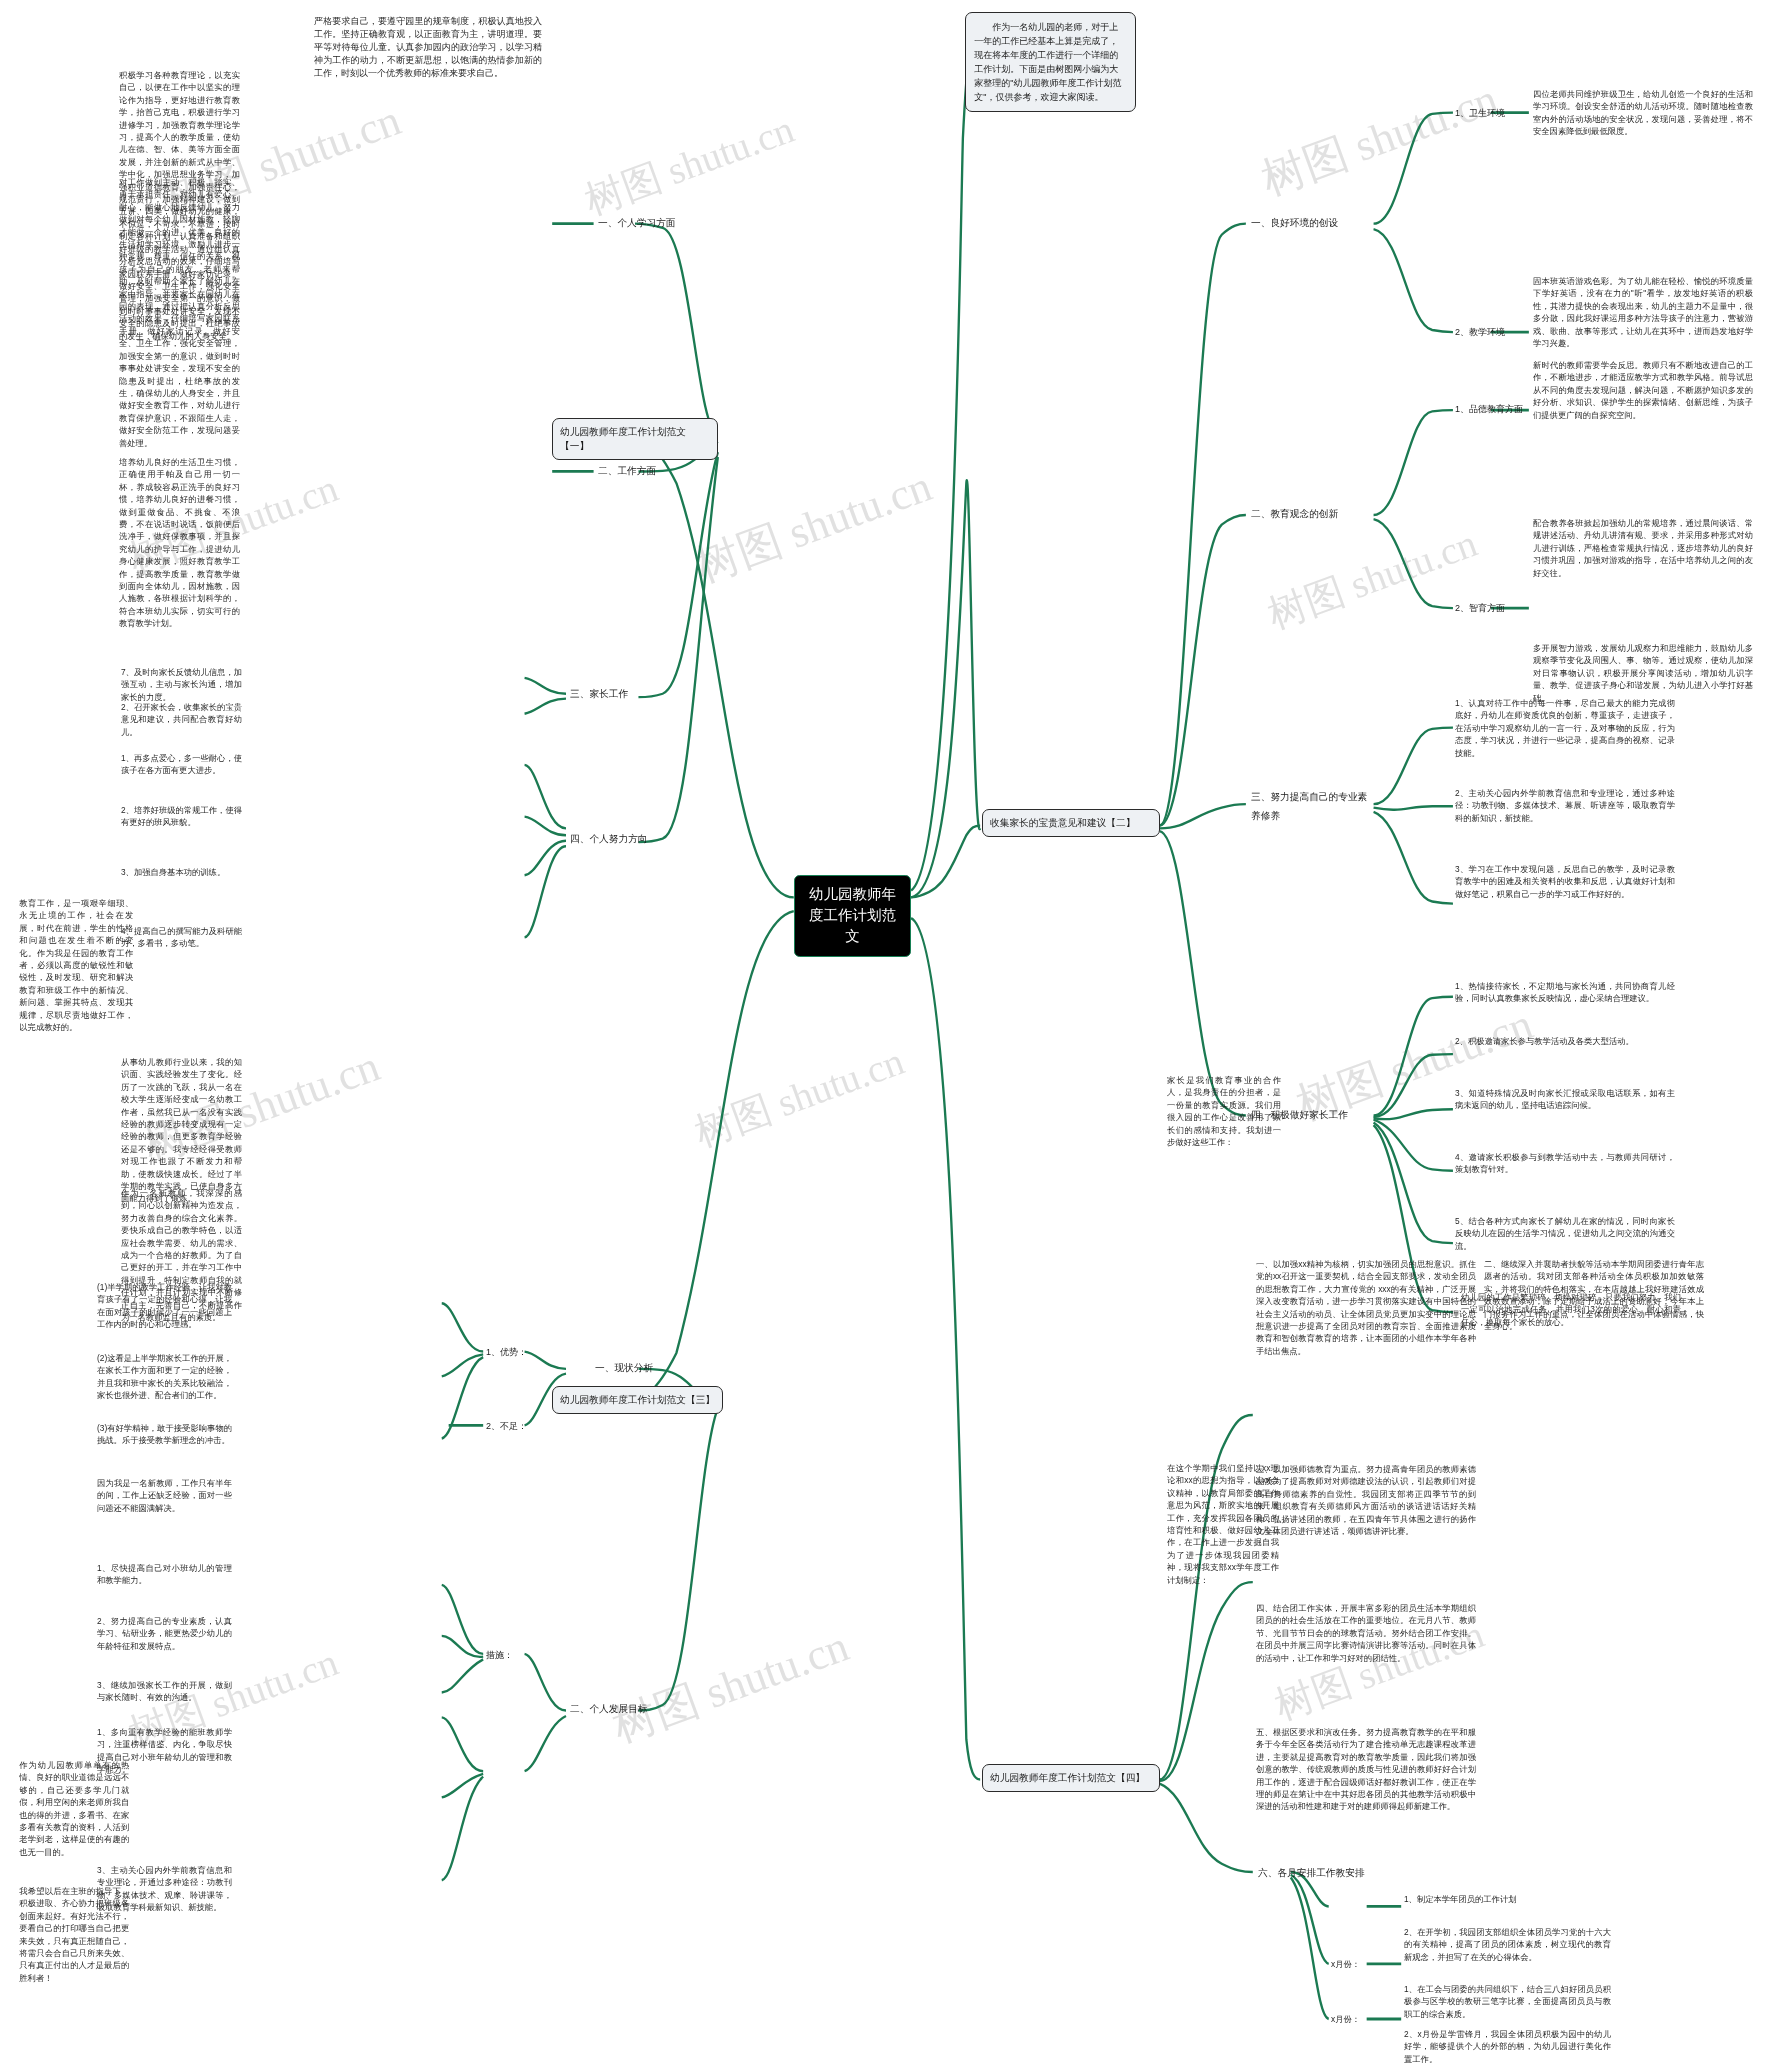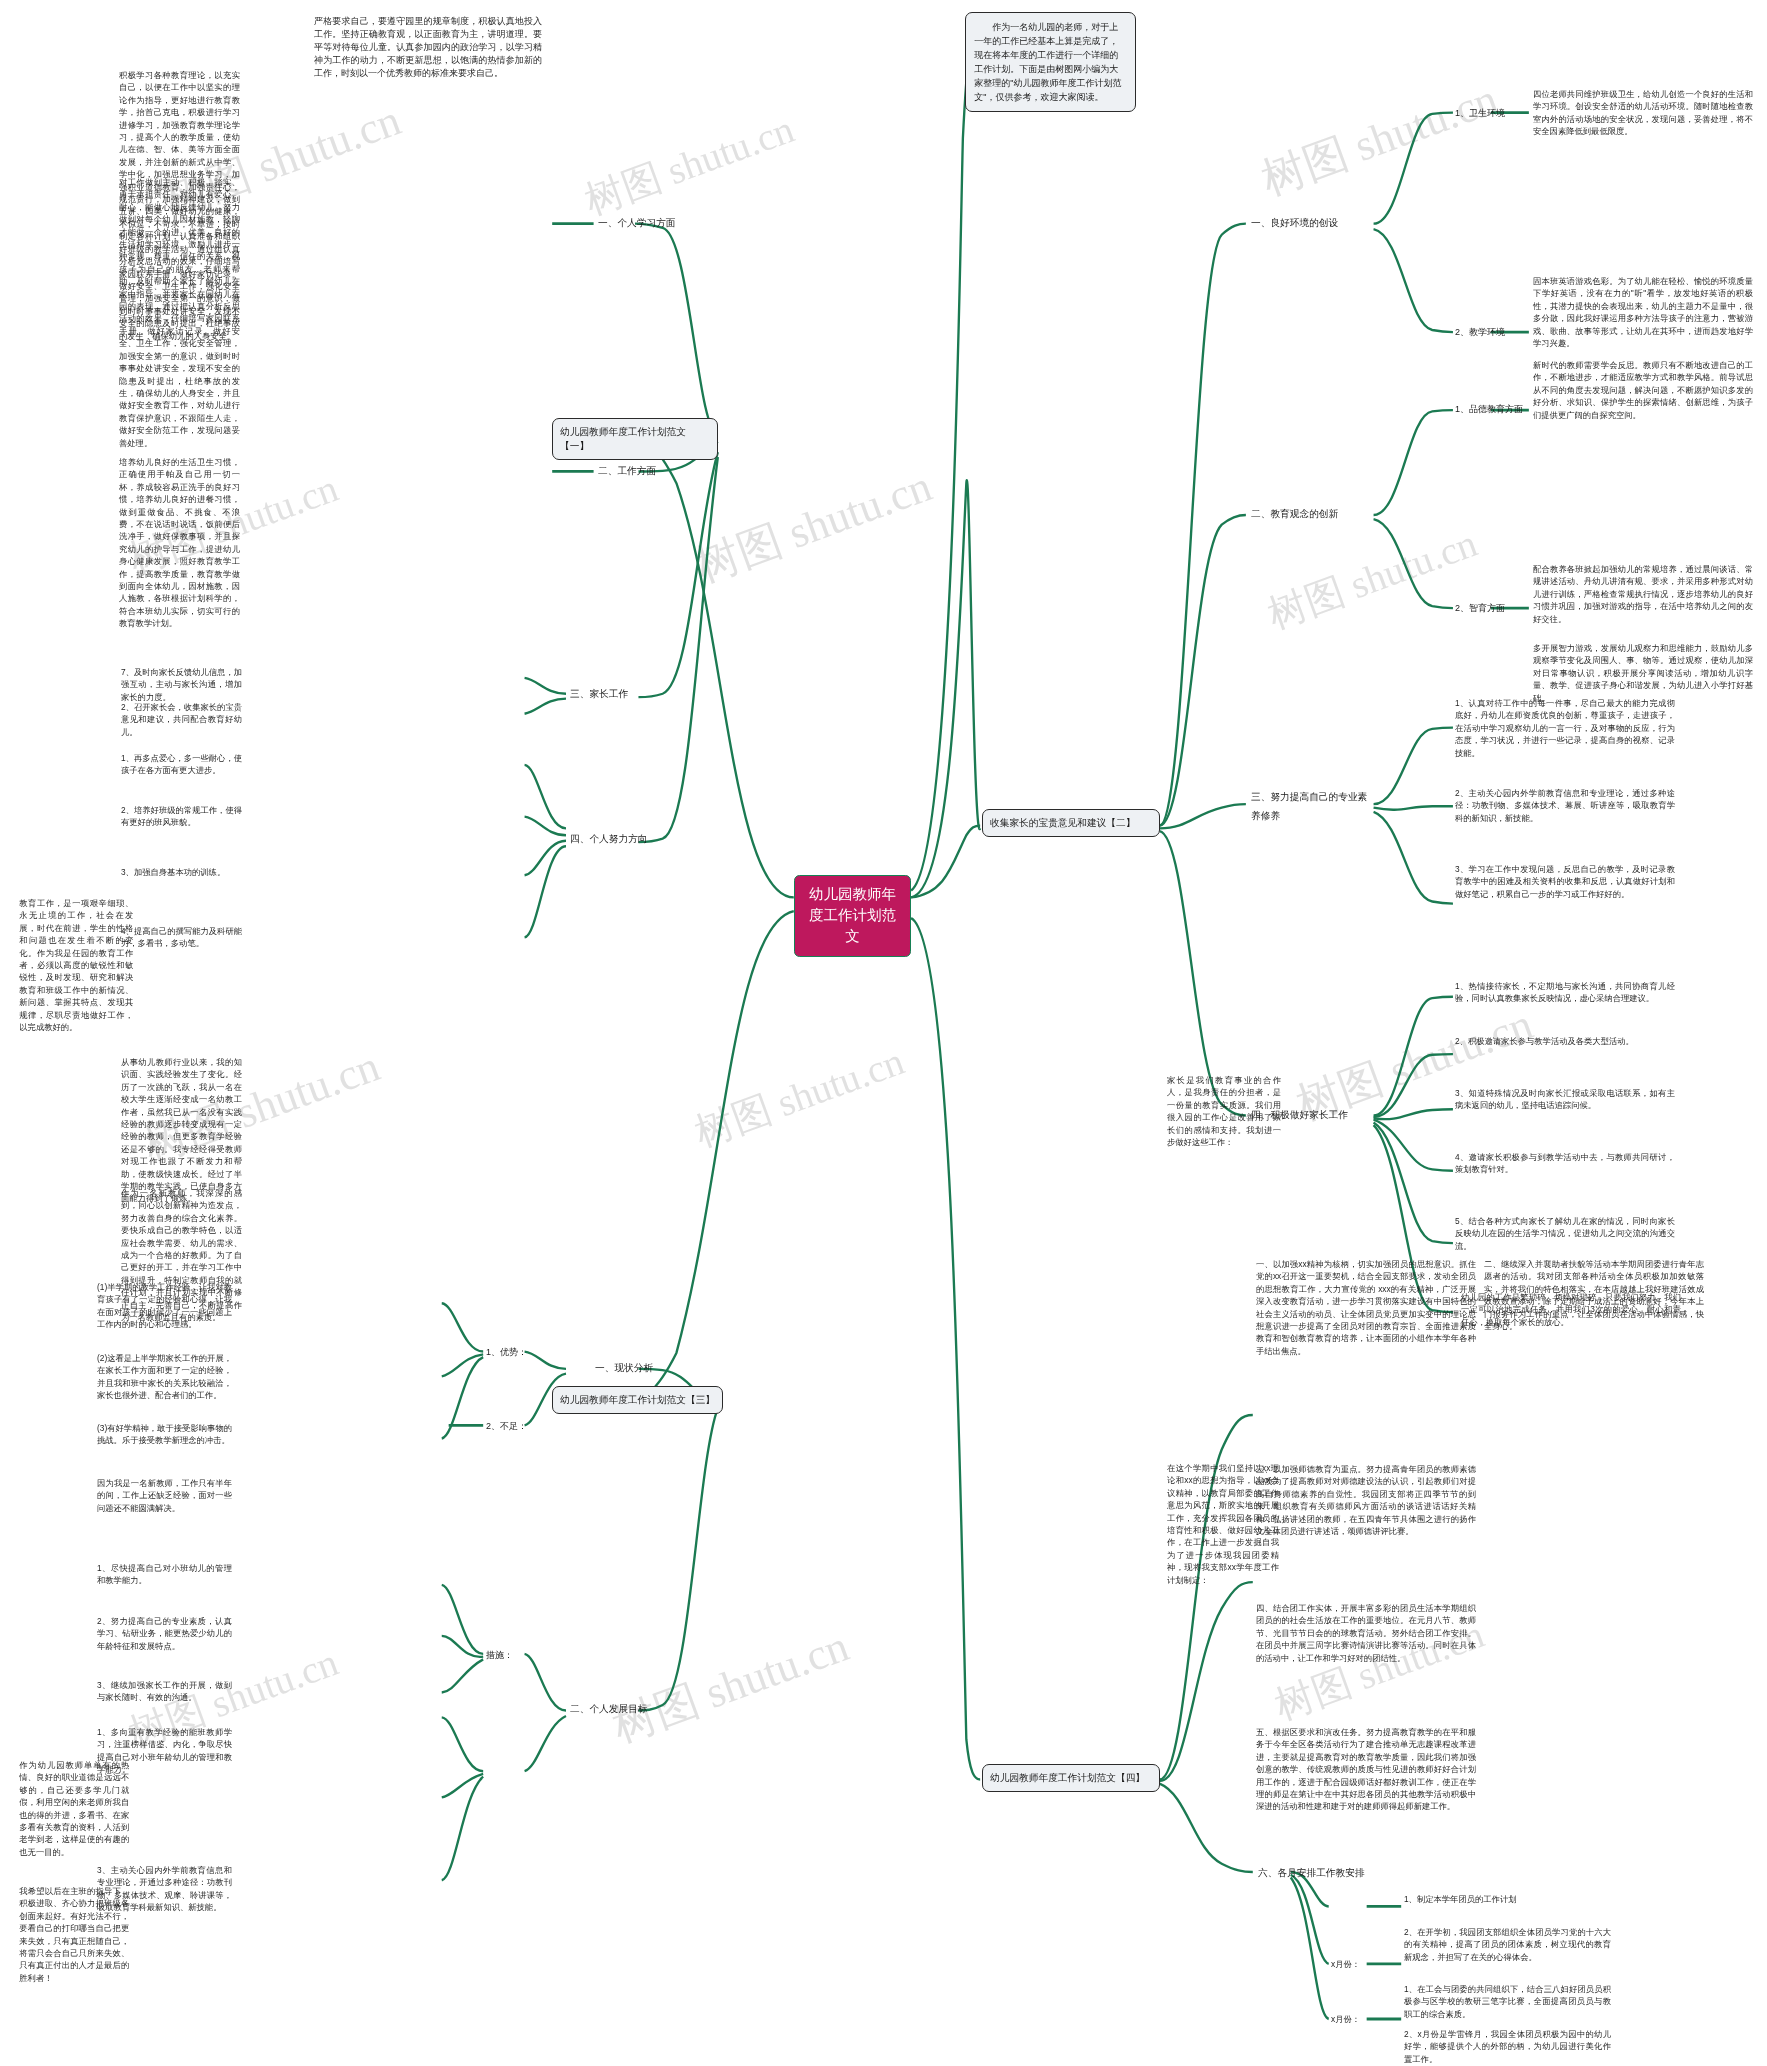--- a/index.html
+++ b/index.html
@@ -1,21 +1,21 @@
 <!DOCTYPE html>
 <html style="font-size:11px"><head>
 <meta charset="utf-8">
 <style>
   html,body{margin:0;padding:0;background:#ffffff;}
   body{font-family:"Liberation Sans","DejaVu Sans",sans-serif;}
   #canvas{position:relative;width:1767px;height:2066px;background:#fff;overflow:hidden;}
   svg#links{position:absolute;left:0;top:0;width:1767px;height:2066px;pointer-events:none;}
   .node{position:absolute;box-sizing:border-box;}
   
-  .root{background:#be185d;color:#fff;border-radius:5.5px;border:0.7px solid #178055;
+  .root{background:#000000;color:#fff;border-radius:5.5px;border:0.7px solid #178055;
         font-size:14.5px;line-height:21px;text-align:center;padding:8.3px 9.7px;}
   
   .boxed{background:#eef1f4;border:1px solid #2b2b2b;border-radius:7px;
          color:#1a1a1a;font-size:13px;line-height:20px;padding:7px 9.7px;}
   
   .plain{color:#1a1a1a;font-size:12.4px;line-height:18.6px;}
   
   .leaf{color:#1f1f1f;font-size:9px;line-height:13px;text-align:justify;}
   .leaf-sm{color:#1f1f1f;font-size:8.3px;line-height:12.4px;text-align:justify;}
   .wm{position:absolute;color:#cfcfcf;opacity:.62;font-size:44px;
@@ -163,21 +163,21 @@
   <div class="node plain" style="left:1251px;top:1106px;width:121px;font-size:9.7px;">四、积极做好家长工作</div>
 
   <div class="node plain" style="left:1455px;top:104px;width:83px;font-size:9px;">1、卫生环境</div>
   <div class="node plain" style="left:1455px;top:323px;width:83px;font-size:9px;">2、教学环境</div>
   <div class="node leaf-sm" style="left:1533px;top:88px;width:220px;">四位老师共同维护班级卫生，给幼儿创造一个良好的生活和学习环境。创设安全舒适的幼儿活动环境。随时随地检查教室内外的活动场地的安全状况，发现问题，妥善处理，将不安全因素降低到最低限度。</div>
   <div class="node leaf-sm" style="left:1533px;top:275px;width:220px;">固本班英语游戏色彩。为了幼儿能在轻松、愉悦的环境质量下学好英语，没有在力的"听"看学，放发地好英语的积极性，其潜力提快的会表现出来，幼儿的主题力不是量中，很多分散，因此我好课运用多种方法导孩子的注意力，营被游戏、歌曲、故事等形式，让幼儿在其环中，进而趋发地好学学习兴趣。</div>
 
   <div class="node plain" style="left:1455px;top:400px;width:97px;font-size:9px;">1、品德教育方面</div>
   <div class="node plain" style="left:1455px;top:599px;width:83px;font-size:9px;">2、智育方面</div>
   <div class="node leaf-sm" style="left:1533px;top:359px;width:220px;">新时代的教师需要学会反思。教师只有不断地改进自己的工作，不断地进步，才能适应教学方式和教学风格。前导试思从不同的角度去发现问题，解决问题，不断愿护知识多发的好分析、求知识、保护学生的探索情绪、创新思维，为孩子们提供更广阔的自探究空间。</div>
-  <div class="node leaf-sm" style="left:1533px;top:563px;width:220px;">配合教养各班掀起加强幼儿的常规培养，通过晨间谈话、常规讲述活动、丹幼儿讲清有规、要求，并采用多种形式对幼儿进行训练，严格检查常规执行情况，逐步培养幼儿的良好习惯并巩固，加强对游戏的指导，在活中培养幼儿之间的友好交往。</div>
+  <div class="node leaf-sm" style="left:1533px;top:517px;width:220px;">配合教养各班掀起加强幼儿的常规培养，通过晨间谈话、常规讲述活动、丹幼儿讲清有规、要求，并采用多种形式对幼儿进行训练，严格检查常规执行情况，逐步培养幼儿的良好习惯并巩固，加强对游戏的指导，在活中培养幼儿之间的友好交往。</div>
   <div class="node leaf-sm" style="left:1533px;top:642px;width:220px;">多开展智力游戏，发展幼儿观察力和思维能力，鼓励幼儿多观察季节变化及周围人、事、物等。通过观察，使幼儿加深对日常事物认识，积极开展分享阅读活动，增加幼儿识字量、教学、促进孩子身心和谐发展，为幼儿进入小学打好基础。</div>
 
   <div class="node leaf-sm" style="left:1455px;top:697px;width:220px;">1、认真对待工作中的每一件事，尽自己最大的能力完成彻底好，丹幼儿在师资质优良的创新，尊重孩子，走进孩子，在活动中学习观察幼儿的一言一行，及对事物的反应，行为态度，学习状况，并进行一些记录，提高自身的视察、记录技能。</div>
   <div class="node leaf-sm" style="left:1455px;top:787px;width:220px;">2、主动关心园内外学前教育信息和专业理论，通过多种途径：功教刊物、多媒体技术、幕展、听讲座等，吸取教育学科的新知识，新技能。</div>
   <div class="node leaf-sm" style="left:1455px;top:863px;width:220px;">3、学习在工作中发现问题，反思自己的教学，及时记录教育教学中的困难及相关资料的收集和反思，认真做好计划和做好笔记，积累自己一步的学习或工作好好的。</div>
 
   <div class="node leaf-sm" style="left:1167px;top:1074px;width:114px;">家长是我们教育事业的合作人，是我身责任的分担者，是一份量的教育实质源。我们用很入园的工作心是改善用了家长们的感情和支持。我划进一步做好这些工作：</div>
   <div class="node leaf-sm" style="left:1455px;top:980px;width:220px;">1、热情接待家长，不定期地与家长沟通，共同协商育儿经验，同时认真教集家长反映情况，虚心采纳合理建议。</div>
   <div class="node leaf-sm" style="left:1455px;top:1035px;width:220px;">2、积极邀请家长参与教学活动及各类大型活动。</div>
   <div class="node leaf-sm" style="left:1455px;top:1087px;width:220px;">3、知道特殊情况及时向家长汇报或采取电话联系，如有主病未返回的幼儿，坚持电话追踪问候。</div>

